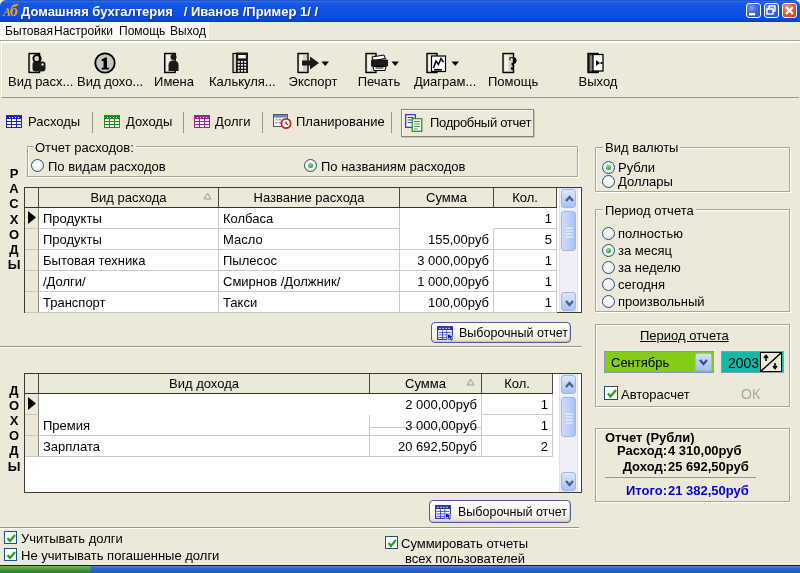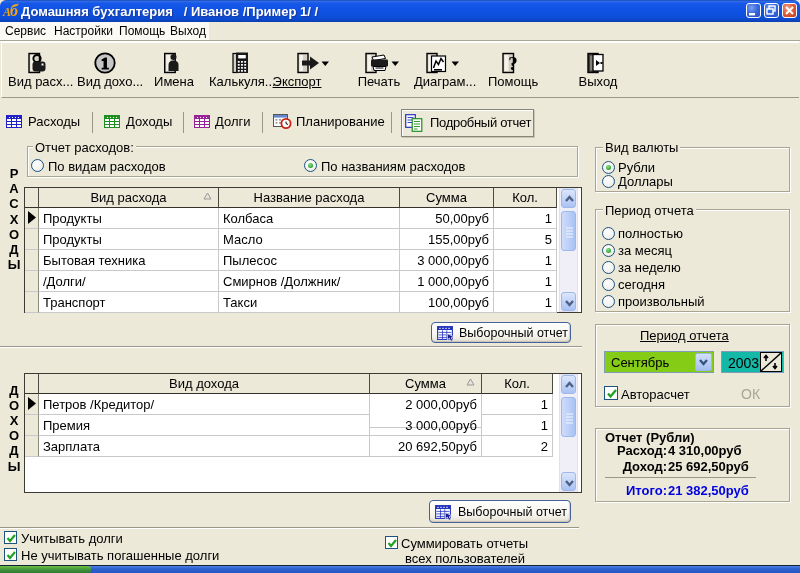--- a/index.html
+++ b/index.html
@@ -78,31 +78,31 @@
       <rect x="4" y="2" width="6" height="5" fill="none" stroke="#fff" stroke-width="1.4"></rect>
       <rect x="2" y="5" width="6" height="5" fill="#3a6ae0" stroke="#fff" stroke-width="1.4"></rect>
     </svg></div>
 <div class="abs wbtn" id="btn-close" style="left:782px;"><svg width="13" height="13">
       <path d="M3 3 L10 10 M10 3 L3 10" stroke="#fff" stroke-width="2"></path>
     </svg></div>
 
 <div class="abs" style="left:0; top:22px; width:209px; height:18px; background:#fbfaf5;"></div>
 <div class="abs" style="left:0; top:40px; width:800px; height:1px; background:#a9a695;"></div>
 <div class="abs" style="left:0; top:41px; width:800px; height:1px; background:#fdfdfa;"></div>
-<div class="abs menuitem" style="left:5px;">Сервис</div>
+<div class="abs menuitem" style="left:5px;">Бытовая</div>
 <div class="abs menuitem" style="left:54px;">Настройки</div>
 <div class="abs menuitem" style="left:119px;">Помощь</div>
 <div class="abs menuitem" style="left:170px;">Выход</div>
 
 <div id="toolbar" class="abs"></div>
 <div class="abs tbl" style="left:8px; width:62px;">Вид расх...</div>
 <div class="abs tbl" style="left:77px; width:62px;">Вид дохо...</div>
 <div class="abs tbl" style="left:153px; width:42px;">Имена</div>
 <div class="abs tbl" style="left:209px; width:60px;">Калькуля...</div>
-<div class="abs tbl" style="left:270px; width:54px;text-decoration:underline;">Экспорт</div>
+<div class="abs tbl" style="left:286px; width:54px;">Экспорт</div>
 <div class="abs tbl" style="left:356px; width:46px;">Печать</div>
 <div class="abs tbl" style="left:414px; width:60px;">Диаграм...</div>
 <div class="abs tbl" style="left:488px; width:50px;">Помощь</div>
 <div class="abs tbl" style="left:577px; width:42px;">Выход</div>
 <div id="tb-icons" class="abs" style="left:0; top:0;">
     <svg class="abs" style="left:27px;top:51px;" width="22" height="23">
       <rect x="2" y="2.5" width="10.5" height="19" fill="#d4d0c4" stroke="#000" stroke-width="1.4"></rect>
       <rect x="3.5" y="4" width="4" height="16" fill="#f4f2ea"></rect>
       <circle cx="10" cy="7.5" r="3.6" fill="none" stroke="#000" stroke-width="2"></circle>
       <rect x="5.5" y="10.5" width="13" height="10" rx="3" fill="#1a1a1a"></rect>
@@ -278,21 +278,20 @@
     <div class="gcell ghead" style="left: 194px; top: 0px; width: 181px; height: 20px;"><span style="position:relative;top:2px;">Название расхода</span></div>
     <div class="gcell ghead" style="left: 375px; top: 0px; width: 94px; height: 20px;"><span style="position:relative;top:2px;">Сумма</span></div>
     <div class="gcell ghead" style="left: 469px; top: 0px; width: 63px; height: 20px;"><span style="position:relative;top:2px;">Кол.</span></div>
     <div class="gcell gcol" style="left: 0px; top: 20px; width: 14px; height: 21px;;background:#ece9d8;border-right:1px solid #8a8a7a;">
       <svg width="10" height="13" style="position:absolute;left:2px;top:3px;">
         <path d="M1 0 L9 6.5 L1 13 Z" fill="#000"></path>
       </svg>
     </div>
     <div class="gcell gcol" style="left: 14px; top: 20px; width: 180px; height: 21px;">Продукты</div>
     <div class="gcell gcol" style="left: 194px; top: 20px; width: 181px; height: 21px;">Колбаса</div>
-    <div class="gcell gcol num" style="left: 375px; top: 20px; width: 94px; height: 21px;">50,00руб</div>
     <div class="gcell gcol num" style="left: 469px; top: 20px; width: 63px; height: 21px;">1</div>
     <div class="gcell gcol" style="left: 0px; top: 41px; width: 14px; height: 21px;;background:#ece9d8;border-right:1px solid #8a8a7a;"></div>
     <div class="gcell gcol" style="left: 14px; top: 41px; width: 180px; height: 21px;">Продукты</div>
     <div class="gcell gcol" style="left: 194px; top: 41px; width: 181px; height: 21px;">Масло</div>
     <div class="gcell gcol num" style="left: 375px; top: 41px; width: 94px; height: 21px;">155,00руб</div>
     <div class="gcell gcol num" style="left: 469px; top: 41px; width: 63px; height: 21px;">5</div>
     <div class="gcell gcol" style="left: 0px; top: 62px; width: 14px; height: 21px;;background:#ece9d8;border-right:1px solid #8a8a7a;"></div>
     <div class="gcell gcol" style="left: 14px; top: 62px; width: 180px; height: 21px;">Бытовая техника</div>
     <div class="gcell gcol" style="left: 194px; top: 62px; width: 181px; height: 21px;">Пылесос</div>
     <div class="gcell gcol num" style="left: 375px; top: 62px; width: 94px; height: 21px;">3 000,00руб</div>
@@ -351,21 +350,20 @@
     <div class="gcell ghead" style="left: 14px; top: 0px; width: 331px; height: 20px;"><span style="position:relative;top:2px;">Вид дохода</span></div>
     <div class="gcell ghead" style="left: 345px; top: 0px; width: 112px; height: 20px;"><span style="position:relative;top:2px;">Сумма</span><svg style="position:absolute;right:6px;top:4px;" width="9" height="8">
         <path d="M4.5 1 L8 7 L1 7 Z" fill="#e8e5d8" stroke="#999" stroke-width="1"></path>
       </svg></div>
     <div class="gcell ghead" style="left: 457px; top: 0px; width: 71px; height: 20px;"><span style="position:relative;top:2px;">Кол.</span></div>
     <div class="gcell gcol" style="left: 0px; top: 20px; width: 14px; height: 21px;;background:#ece9d8;border-right:1px solid #8a8a7a;">
       <svg width="10" height="13" style="position:absolute;left:2px;top:3px;">
         <path d="M1 0 L9 6.5 L1 13 Z" fill="#000"></path>
       </svg>
     </div>
-    <div class="gcell gcol" style="left: 14px; top: 20px; width: 331px; height: 21px;">Петров /Кредитор/</div>
     <div class="gcell gcol num" style="left: 345px; top: 20px; width: 112px; height: 34px;">2 000,00руб</div>
     <div class="gcell gcol num" style="left: 457px; top: 20px; width: 71px; height: 21px;">1</div>
     <div class="gcell gcol" style="left: 0px; top: 41px; width: 14px; height: 21px;;background:#ece9d8;border-right:1px solid #8a8a7a;"></div>
     <div class="gcell gcol" style="left: 14px; top: 41px; width: 331px; height: 21px;">Премия</div>
     <div class="gcell gcol num" style="left: 345px; top: 41px; width: 112px; height: 21px;">3 000,00руб</div>
     <div class="gcell gcol num" style="left: 457px; top: 41px; width: 71px; height: 21px;">1</div>
     <div class="gcell gcol" style="left: 0px; top: 62px; width: 14px; height: 21px;;background:#ece9d8;border-right:1px solid #8a8a7a;"></div>
     <div class="gcell gcol" style="left: 14px; top: 62px; width: 331px; height: 21px;">Зарплата</div>
     <div class="gcell gcol num" style="left: 345px; top: 62px; width: 112px; height: 21px;">20 692,50руб</div>
     <div class="gcell gcol num" style="left: 457px; top: 62px; width: 71px; height: 21px;">2</div>

